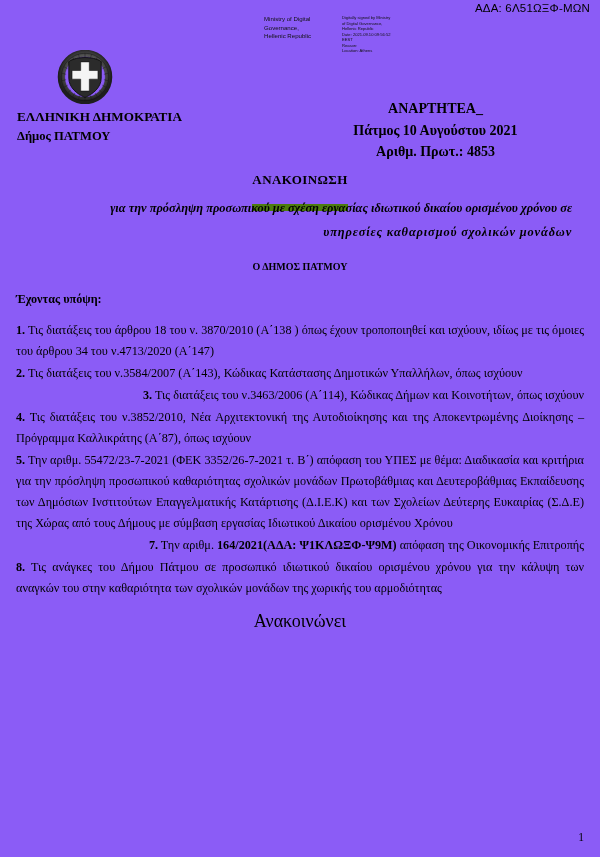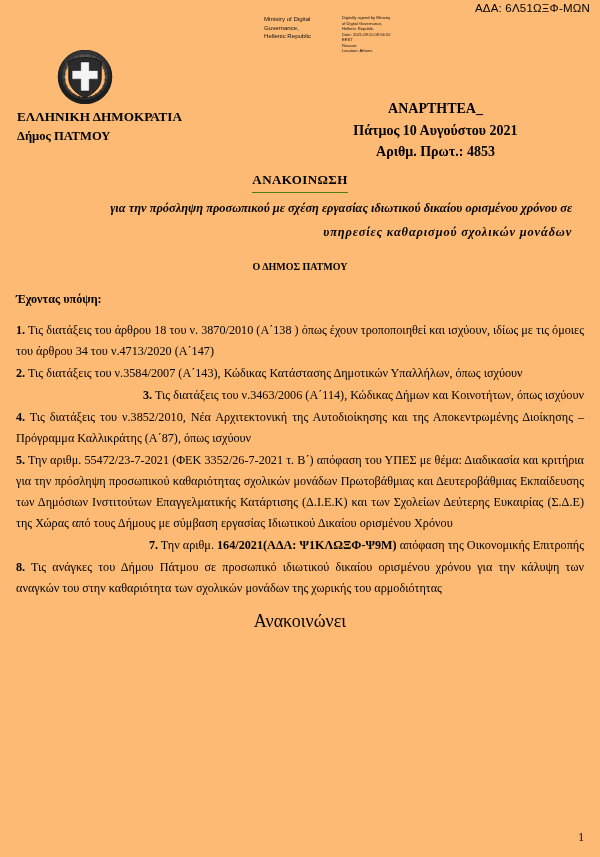--- a/index.html
+++ b/index.html
@@ -4,21 +4,21 @@
 <style>
   html, body {
     margin: 0;
     padding: 0;
     background: #ffffff;
   }
   .page {
     position: relative;
     width: 600px;
     height: 857px;
-    background: #fdba74;
+    background: #8b5cf6;
     font-family: "Liberation Serif", "DejaVu Serif", serif;
     color: #000000;
     overflow: hidden;
   }
 
   
   .ada-code {
     position: absolute;
     top: 2px;
     right: 10px;
@@ -90,22 +90,22 @@
     position: absolute;
     top: 172px;
     left: 0;
     width: 600px;
     text-align: center;
     font-weight: bold;
     font-size: 13px;
     letter-spacing: 0.4px;
   }
   .title-main span {
-    border-bottom: 1px solid #4d7c0f;
-    padding-bottom: 5px;
+    border-bottom: 7px solid #4d7c0f;
+    padding-bottom: 17px;
   }
   .title-sub {
     position: absolute;
     top: 196px;
     left: 28px;
     width: 544px;
     text-align: right;
     font-weight: bold;
     font-style: italic;
     font-size: 12.4px;

